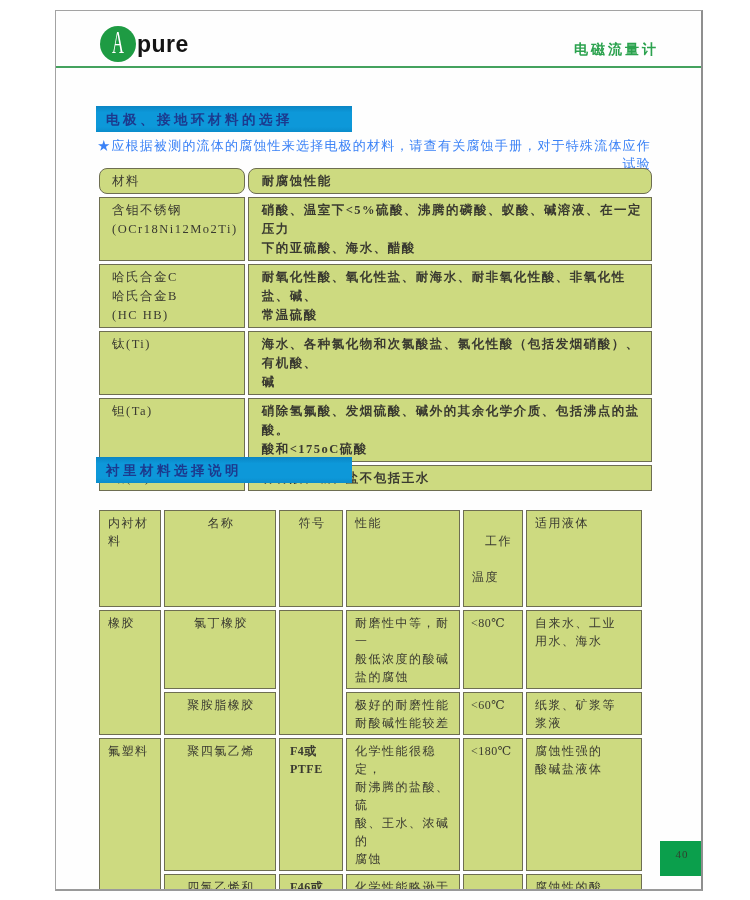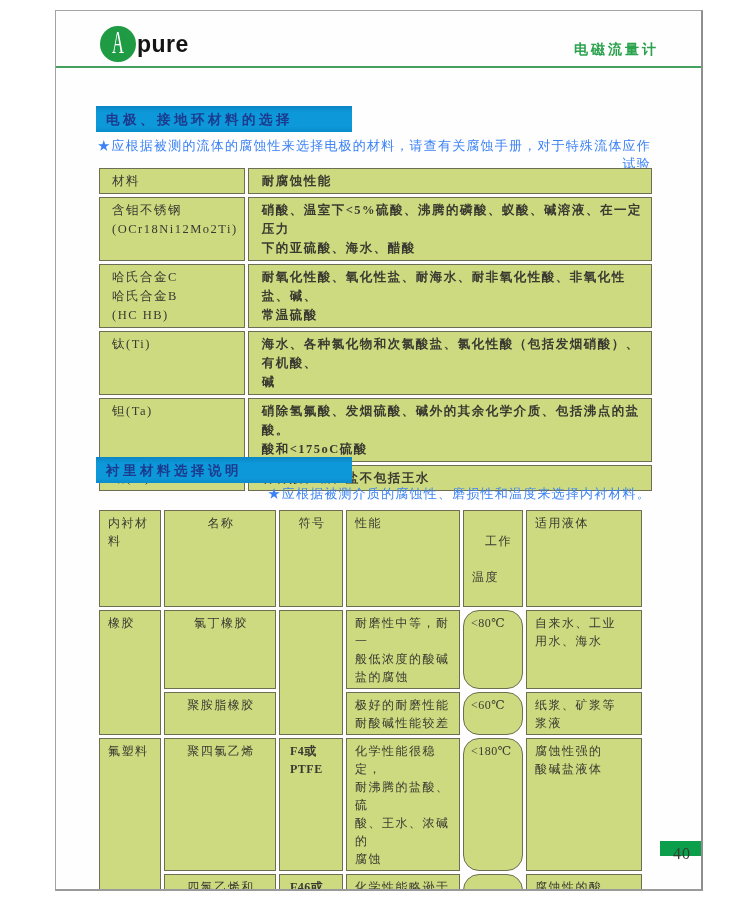--- a/index.html
+++ b/index.html
@@ -53,43 +53,43 @@
   table{border-collapse:separate;border-spacing:3px;position:absolute;table-layout:fixed;}
   td{
     border:1px solid #6e6e52;background:#cdda80;vertical-align:top;
     box-sizing:border-box;color:#3a3a30;font-size:12.5px;letter-spacing:1.5px;
     padding:3px 6px 2px 8px;white-space:pre-line;overflow:hidden;
   }
   .t1{left:40px;top:154px;}
   .t1 td{line-height:19px;}
   .t1 td.mat{padding-left:12px;}
   .t1 td.perf{padding-left:13px;font-weight:bold;}
-  .t1 tr.h24 td{height:24px;}
+  .t1 tr.h24 td{height:24px;border-radius:8px;}
   .t1 tr.h46 td{height:46px;}
   .t1 tr.h62 td{height:62px;}
   .t1 tr.h44 td{height:44px;}
   .t1 tr.h22 td{height:22px;}
   .t2{left:40px;top:496px;}
   .t2 td{line-height:18px;font-size:12px;}
   .t2 tr.h34 > td:not([rowspan]){height:34px;}
   .t2 tr.h50 > td:not([rowspan]){height:50px;}
   .t2 tr.h72 > td:not([rowspan]){height:72px;}
   .t2 tr.h66 > td:not([rowspan]){height:66px;}
   .t2 tr.h36 > td:not([rowspan]){height:36px;}
   .t2 td.th{font-weight:normal;}
   .t2 td.center{text-align:center;}
   .t2 td.name{text-align:center;}
   .t2 td.name .nm{display:inline-block;text-align:left;white-space:pre-line;}
   .t2 td.sym{font-weight:bold;letter-spacing:0.5px;padding-left:10px;font-family:Liberation Serif, serif;}
-  .t2 td.temp{letter-spacing:0.5px;padding-left:7px;border-radius:16px;}
+  .t2 td.temp{letter-spacing:0.5px;padding-left:7px;}
   .t2 td.temp-h .t-top{text-align:right;padding-right:4px;}
   
   .page-badge{
-    position:absolute;left:604px;top:830px;width:44px;height:15px;
-    background:#0b9f4c;color:#31412f;font-size:16px;letter-spacing:1px;
+    position:absolute;left:604px;top:830px;width:44px;height:35px;
+    background:#0b9f4c;color:#31412f;font-size:11px;letter-spacing:1px;
     text-align:center;line-height:26px;
   }
 </style>
 </head>
 <body>
 
 <div class="page">
 
   <div class="logo">
     <div class="logo-circle">
@@ -137,21 +137,20 @@
 酸和&lt;175oC硫酸</td>
     </tr>
     <tr class="h22">
       <td class="mat">铂(Pt)</td>
       <td class="perf">各种酸、碱、盐不包括王水</td>
     </tr>
   </tbody>
     </table>
 
   <div class="banner banner2">衬里材料选择说明</div>
-  <div class="note note2">★应根据被测介质的腐蚀性、磨损性和温度来选择内衬材料。</div>
 
   <table class="t2">
     <colgroup>
       <col style="width:62px">
         <col style="width:112px">
         <col style="width:64px">
       <col style="width:114px">
         <col style="width:60px">
         <col style="width:116px">
     </colgroup>

